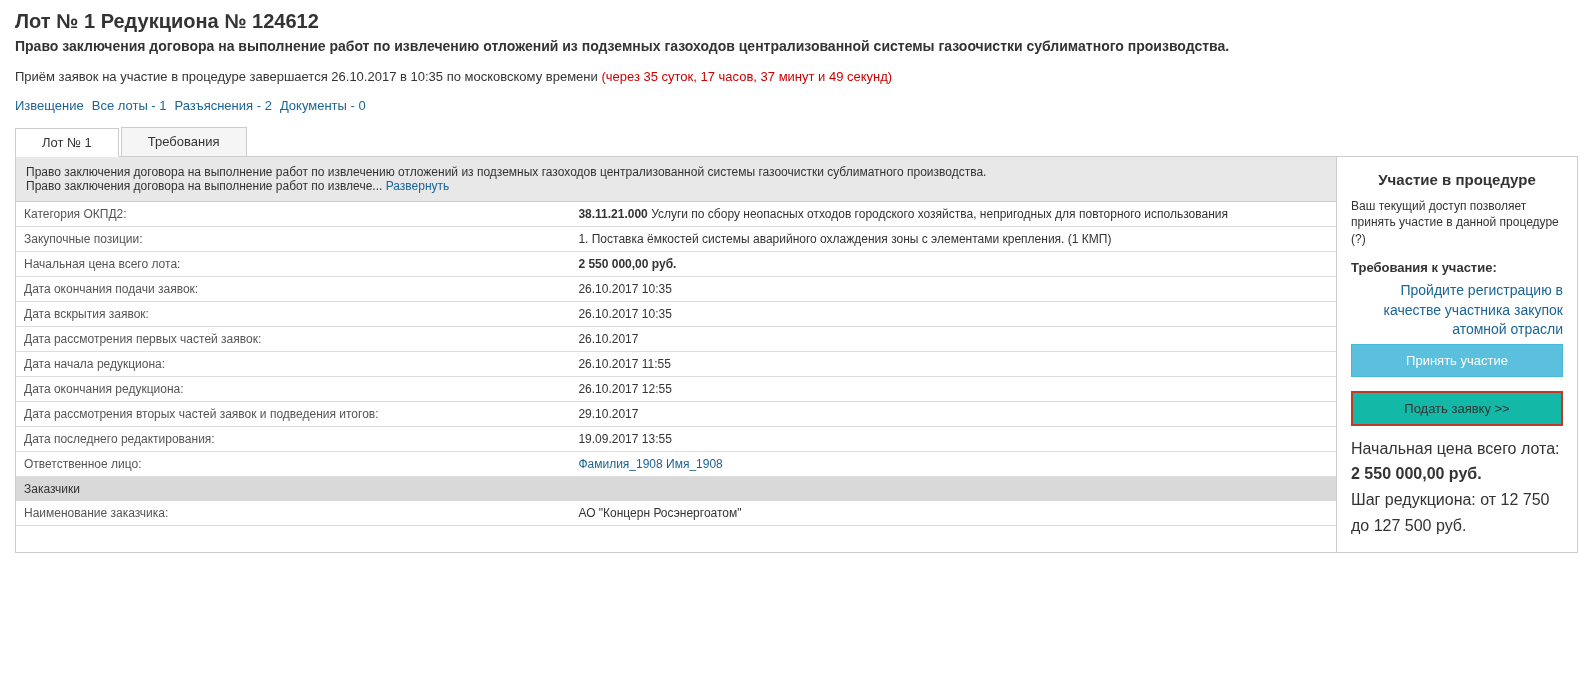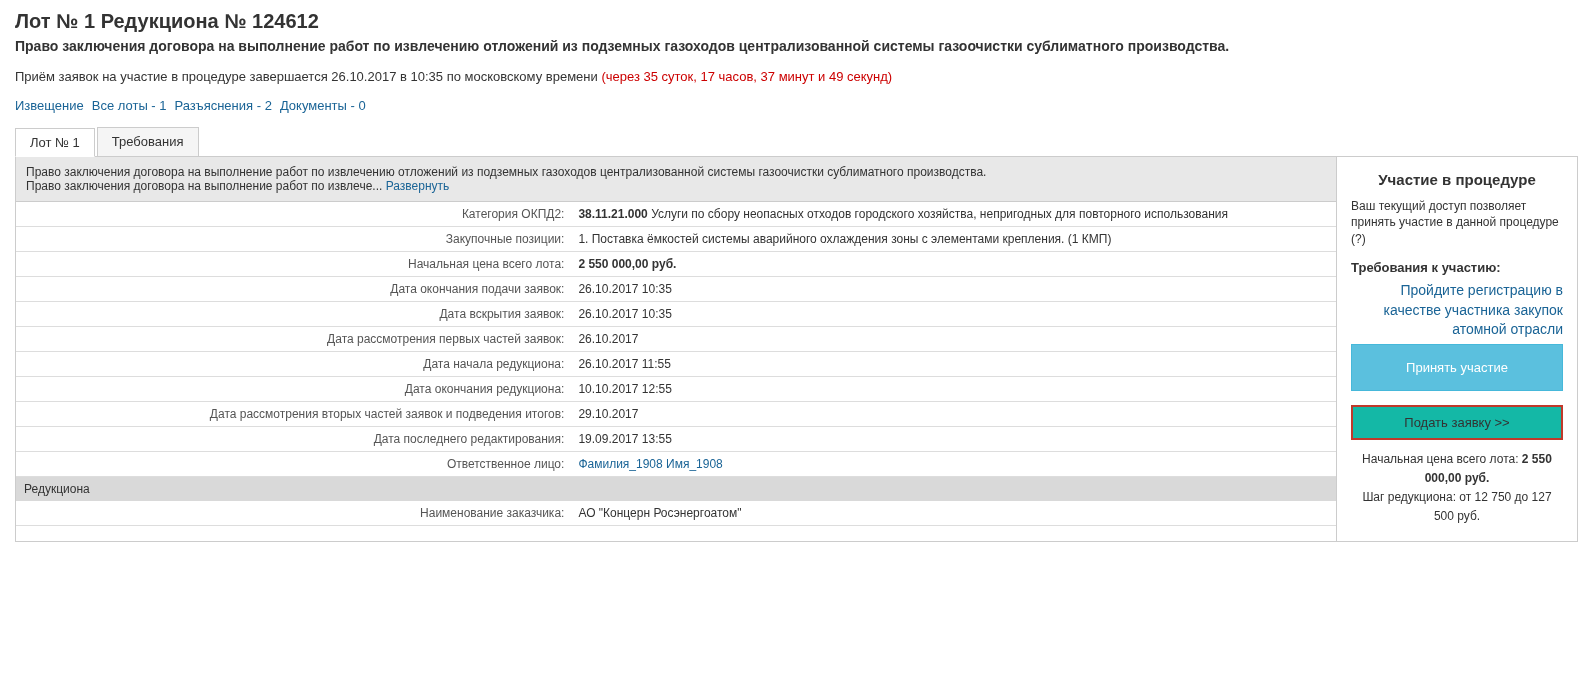--- a/index.html
+++ b/index.html
@@ -5,42 +5,42 @@
     * { box-sizing: border-box; margin: 0; padding: 0; }
     body { font-family: Arial, sans-serif; font-size: 13px; color: #333; background: #fff; }
     .page { padding: 10px 15px; max-width: 1593px; }
     .page-title { font-size: 20px; font-weight: bold; color: #333; margin-bottom: 4px; }
     .page-subtitle { font-size: 14px; font-weight: bold; color: #333; margin-bottom: 12px; line-height: 1.4; }
     .reception-line { font-size: 13px; margin-bottom: 14px; }
     .reception-line .red-text { color: #c00; }
     .nav-links { display: flex; gap: 8px; margin-bottom: 14px; }
     .nav-links a { color: #1a6496; text-decoration: none; font-size: 13px; }
     .tabs { display: flex; border-bottom: 1px solid #ccc; margin-bottom: 0; }
-    .tab { padding: 6px 14px; border: 1px solid #ccc; border-bottom: none; background: #f5f5f5; cursor: pointer; font-size: 13px; color: #333; margin-right: 2px; }
+    .tab { padding: 6px 26px; border: 1px solid #ccc; border-bottom: none; background: #f5f5f5; cursor: pointer; font-size: 13px; color: #333; margin-right: 2px; }
     .tab.active { background: #fff; border-bottom: 1px solid #fff; font-weight: normal; color: #333; position: relative; bottom: -1px; }
     .main-layout { display: flex; gap: 0; border: 1px solid #ccc; border-top: none; }
     .left-panel { flex: 1; border-right: 1px solid #ccc; }
     .right-panel { width: 240px; padding: 14px; background: #fff; }
     .description-box { background: #e8e8e8; padding: 8px 10px; font-size: 12px; color: #333; border-bottom: 1px solid #ccc; }
     .description-box a { color: #1a6496; text-decoration: none; }
     .data-table { width: 100%; border-collapse: collapse; }
     .data-table tr { border-bottom: 1px solid #ddd; }
     .data-table td { padding: 5px 8px; vertical-align: top; font-size: 12px; }
-    .data-table .label-cell { text-align: right; color: #555; width: 42%; padding-right: 6px; white-space: nowrap; }
+    .data-table .label-cell { color: #555; width: 42%; padding-right: 6px; white-space: nowrap; }
     .data-table .value-cell { color: #333; }
     .data-table .value-cell a { color: #1a6496; text-decoration: none; }
     .data-table .value-cell strong { font-weight: bold; }
     .section-header { background: #d9d9d9; padding: 5px 8px; font-size: 12px; font-weight: normal; color: #333; }
     .participation-title { font-size: 15px; font-weight: bold; text-align: center; margin-bottom: 10px; color: #333; }
     .participation-text { font-size: 12px; color: #333; margin-bottom: 12px; line-height: 1.4; }
     .requirements-title { font-size: 13px; font-weight: bold; margin-bottom: 6px; }
     .requirements-link { color: #1a6496; font-size: 14px; text-decoration: none; margin-bottom: 4px; display: block; line-height: 1.4; text-align: right; }
-    .btn-participate { display: block; width: 100%; padding: 15px 4px; background: #5bc0de; border: 1px solid #46b8da; color: #fff; font-size: 13px; text-align: center; cursor: pointer; margin-bottom: 14px; }
+    .btn-participate { display: block; width: 100%; padding: 8px 4px; background: #5bc0de; border: 1px solid #46b8da; color: #fff; font-size: 13px; text-align: center; cursor: pointer; margin-bottom: 14px; }
     .btn-submit { display: block; width: 100%; padding: 8px 4px; background: #14b8a6; border: 2px solid #c0392b; color: #333; font-size: 13px; text-align: center; cursor: pointer; margin-bottom: 10px; }
-    .price-info { font-size: 12px; color: #333; text-align: center; line-height: 1.6; }
+    .price-info { font-size: 16px; color: #333; text-align: left; line-height: 1.6; }
     .price-info strong { font-weight: bold; }
   </style>
 </head>
 <body>
 
 <div class="page">
   <div class="page-title">Лот № 1 Редукциона № 124612</div>
   <div class="page-subtitle">Право заключения договора на выполнение работ по извлечению отложений из подземных газоходов централизованной системы газоочистки сублиматного производства.</div>
 
   <div class="reception-line">
@@ -93,52 +93,52 @@
             <tr>
               <td class="label-cell">Дата рассмотрения первых частей заявок:</td>
               <td class="value-cell">26.10.2017</td>
             </tr>
             <tr>
               <td class="label-cell">Дата начала редукциона:</td>
               <td class="value-cell">26.10.2017 11:55</td>
             </tr>
             <tr>
               <td class="label-cell">Дата окончания редукциона:</td>
-              <td class="value-cell">10.10.2017 12:55</td>
+              <td class="value-cell">26.10.2017 12:55</td>
             </tr>
             <tr>
               <td class="label-cell">Дата рассмотрения вторых частей заявок и подведения итогов:</td>
               <td class="value-cell">29.10.2017</td>
             </tr>
             <tr>
               <td class="label-cell">Дата последнего редактирования:</td>
               <td class="value-cell">19.09.2017 13:55</td>
             </tr>
             <tr>
               <td class="label-cell">Ответственное лицо:</td>
               <td class="value-cell"><a href="#" style="color: rgb(26, 100, 150);">Фамилия_1908 Имя_1908</a></td>
             </tr>
           </tbody>
       </table>
 
-      <div class="section-header">Редукциона</div>
+      <div class="section-header">Заказчики</div>
       <table class="data-table">
         <tbody>
           <tr>
             <td class="label-cell">Наименование заказчика:</td>
             <td class="value-cell">АО "Концерн Росэнергоатом"</td>
           </tr>
         </tbody>
       </table>
     </div>
 
     <div class="right-panel">
       <div class="participation-title">Участие в процедуре</div>
       <div class="participation-text">Ваш текущий доступ позволяет принять участие в данной процедуре (?)</div>
-      <div class="requirements-title">Требования к участию:</div>
+      <div class="requirements-title">Требования к участие:</div>
       <a class="requirements-link" href="#">Пройдите регистрацию в качестве участника закупок атомной отрасли</a>
       <button class="btn-participate">Принять участие</button>
       <button class="btn-submit">Подать заявку &gt;&gt;</button>
       <div class="price-info">
         <span>Начальная цена всего лота: </span>
         <strong>2 550 000,00 руб.</strong>
         <br>
         <span>Шаг редукциона: от 12 750 до 127 500 руб.</span>
       </div>
     </div>

